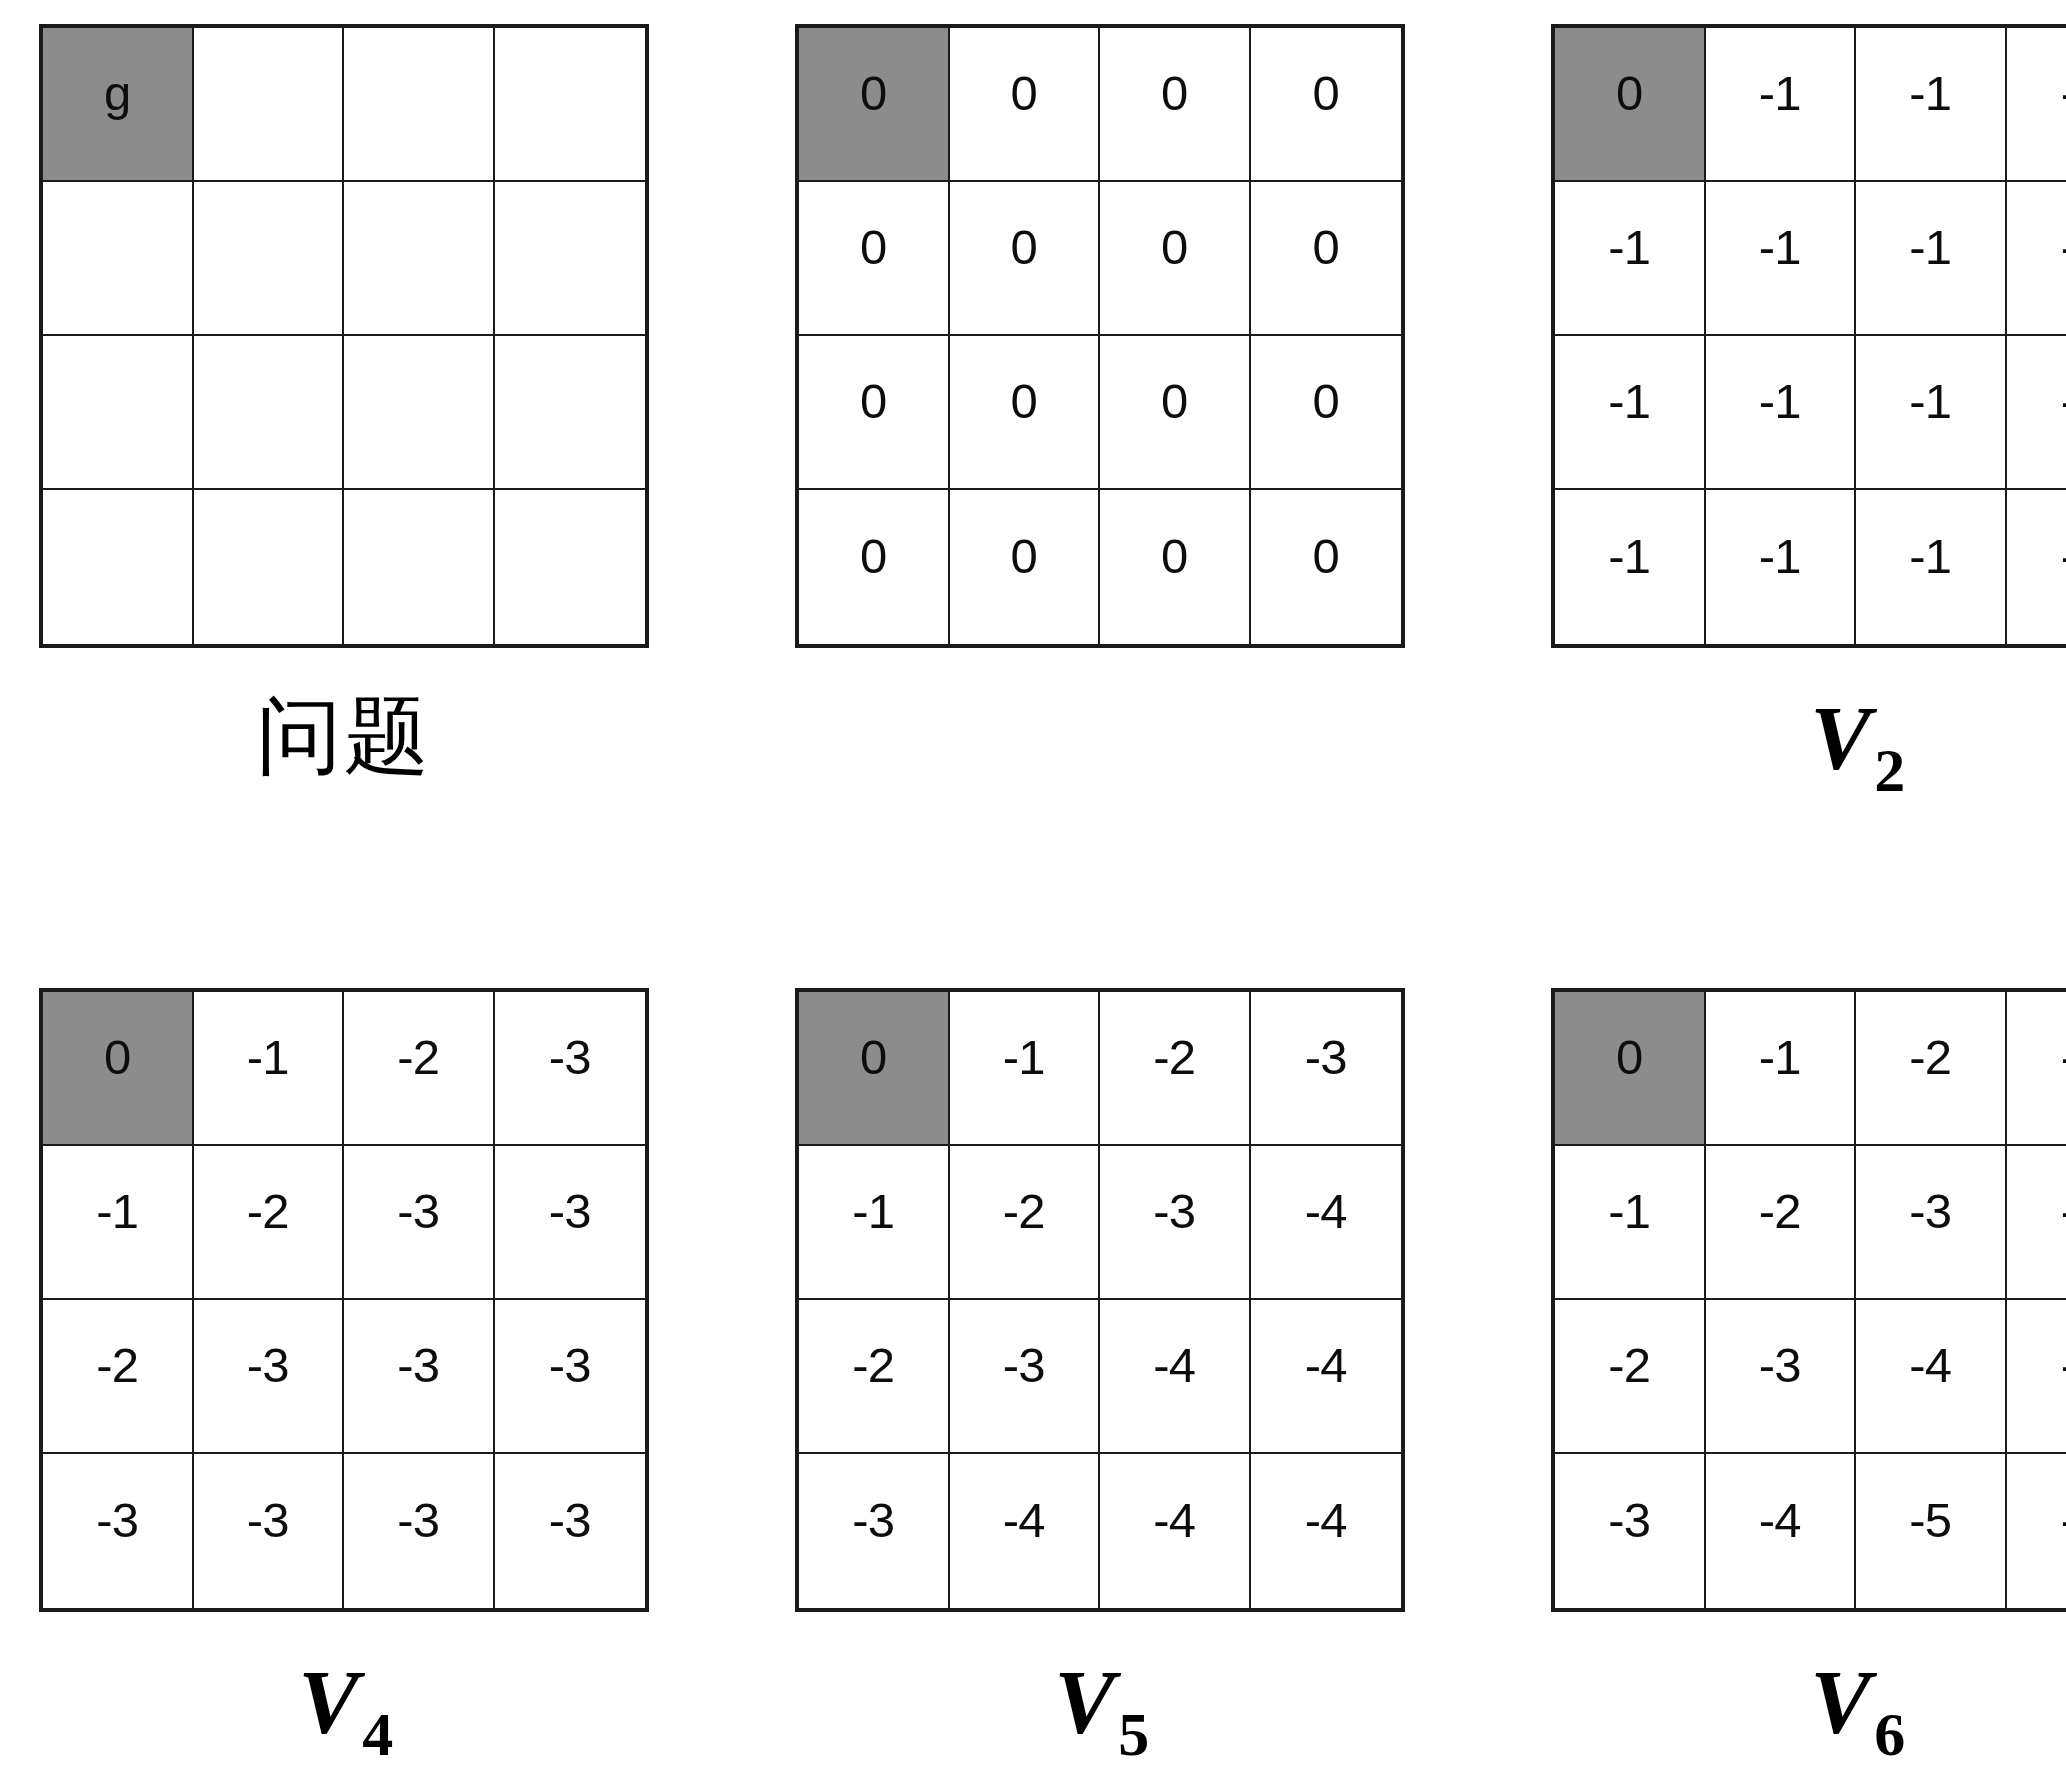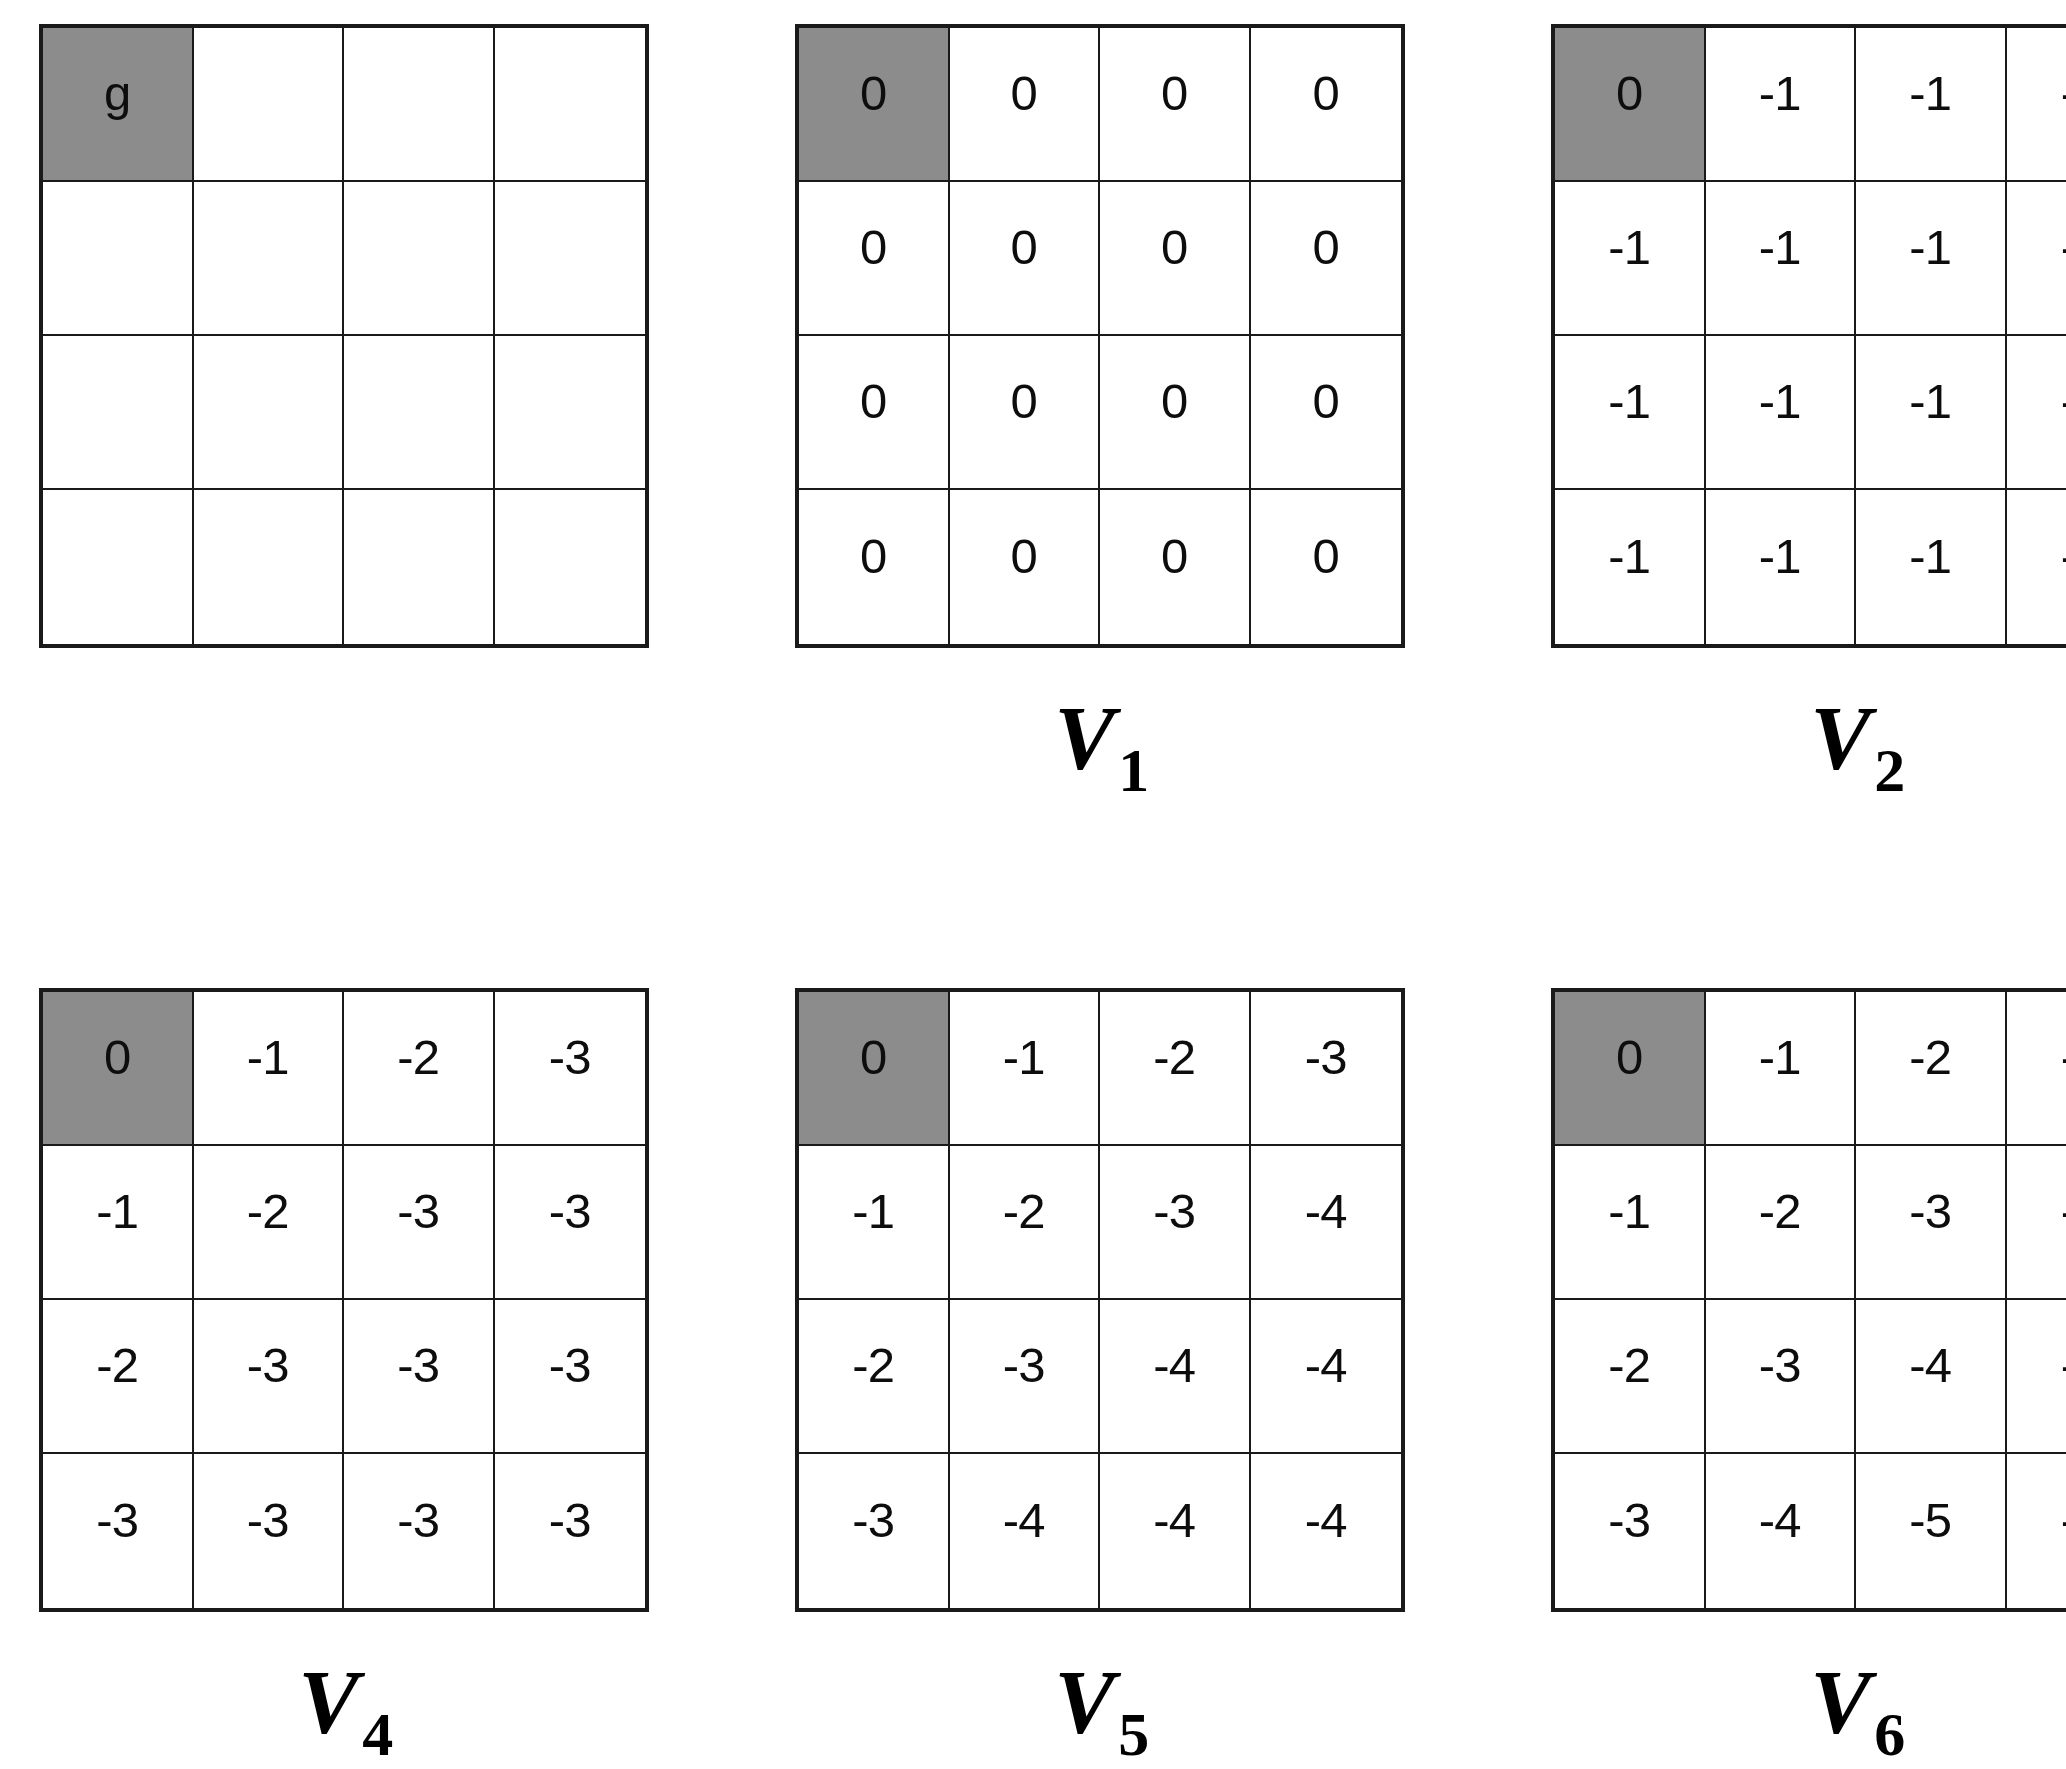--- a/index.html
+++ b/index.html
@@ -127,41 +127,41 @@
           <div class="cell col-last"></div>
           <div class="cell"></div>
           <div class="cell"></div>
           <div class="cell"></div>
           <div class="cell col-last"></div>
           <div class="cell row-last"></div>
           <div class="cell row-last"></div>
           <div class="cell row-last"></div>
           <div class="cell col-last row-last"></div>
         </div>
+        <div class="panel-label"><span class="lbl-cjk">问题</span></div>
       </div>
       <div class="panel">
         <div class="grid">
           <div class="cell shaded">0</div>
           <div class="cell">0</div>
           <div class="cell">0</div>
           <div class="cell col-last">0</div>
           <div class="cell">0</div>
           <div class="cell">0</div>
           <div class="cell">0</div>
           <div class="cell col-last">0</div>
           <div class="cell">0</div>
           <div class="cell">0</div>
           <div class="cell">0</div>
           <div class="cell col-last">0</div>
           <div class="cell row-last">0</div>
           <div class="cell row-last">0</div>
           <div class="cell row-last">0</div>
           <div class="cell col-last row-last">0</div>
         </div>
-        <div class="panel-label"><span class="lbl-math">V</span><span class="lbl-sub">1</span></div>
       </div>
       <div class="panel">
         <div class="grid">
           <div class="cell shaded">0</div>
           <div class="cell">-1</div>
           <div class="cell">-1</div>
           <div class="cell col-last">-1</div>
           <div class="cell">-1</div>
           <div class="cell">-1</div>
           <div class="cell">-1</div>

